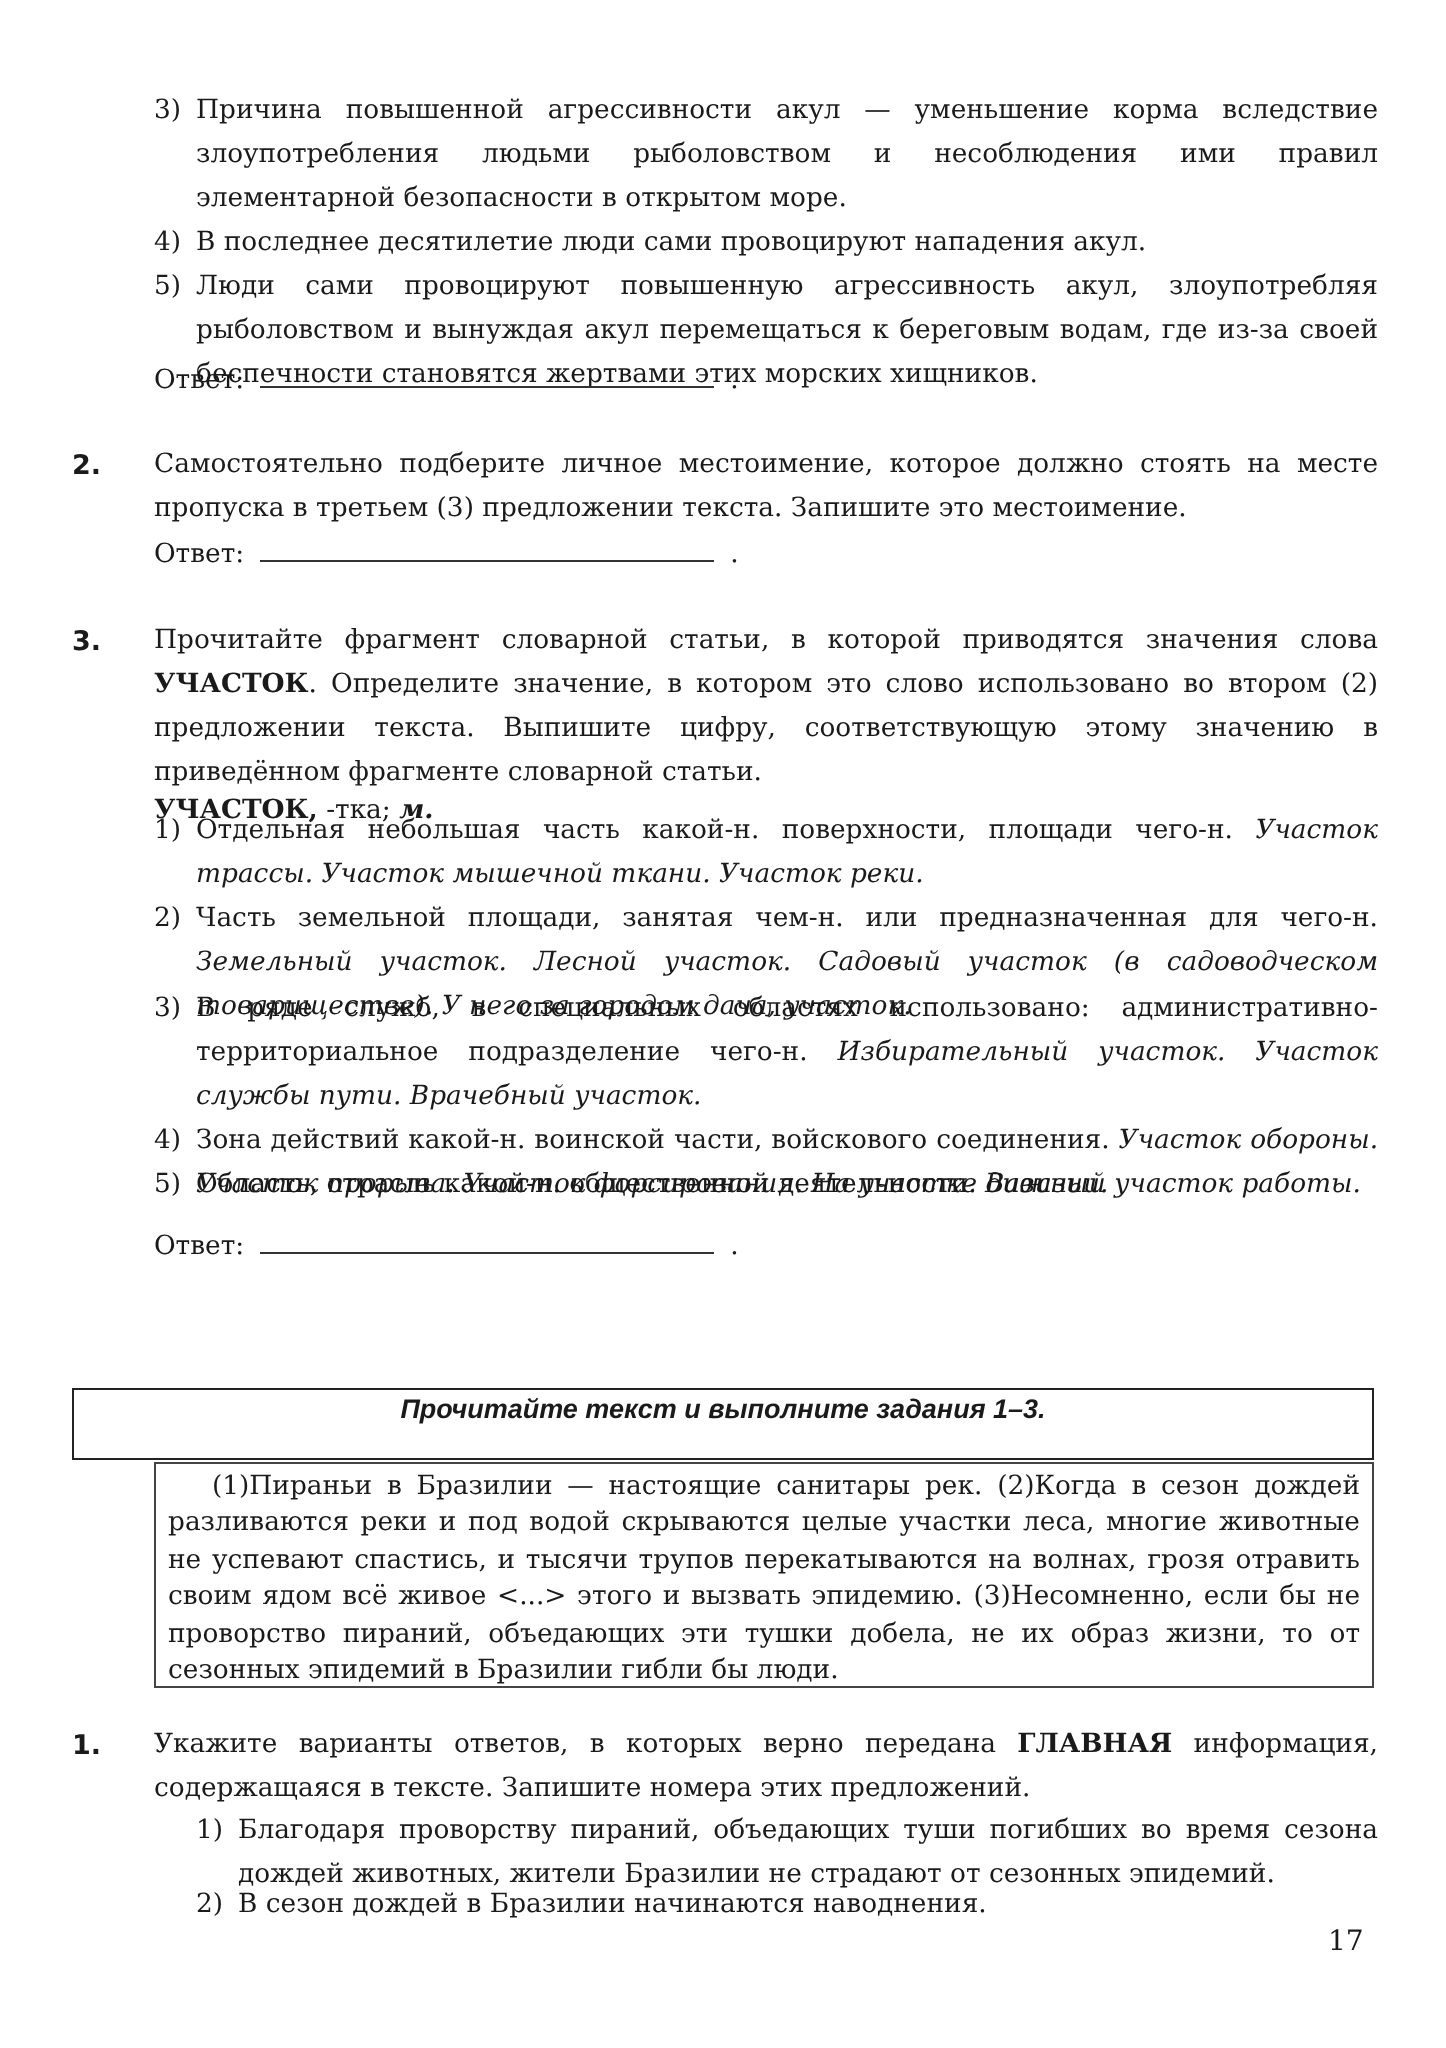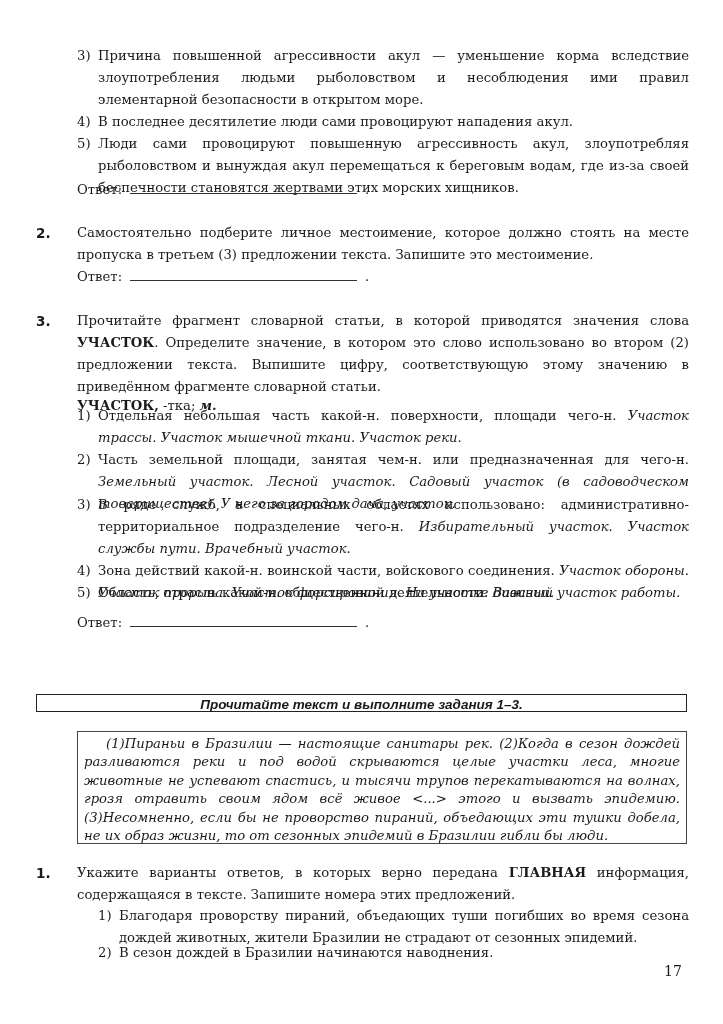--- a/index.html
+++ b/index.html
@@ -29,29 +29,29 @@
   }
   .qtext { position: absolute; left: 77px; width: 612px; text-align: justify; }
   .it { font-style: italic; }
   .b { font-weight: bold; }
   .variant-title {
     position: absolute; left: 0; width: 723px; top: 654px; text-align: center;
     font-family: "Liberation Sans", "DejaVu Sans", sans-serif;
     font-weight: bold; font-size: 17px;
   }
   .instruction-box {
-    position: absolute; left: 36px; top: 694px; width: 651px; height: 18px;
+    position: absolute; left: 36px; top: 694px; width: 651px; height: 36px;
     border: 1.5px solid #222; box-sizing: border-box; text-align: center;
     font-family: "Liberation Sans", "DejaVu Sans", sans-serif;
     font-weight: bold; font-style: italic; font-size: 13.5px; line-height: 20px;
   }
   .text-box {
     position: absolute; left: 77px; top: 731px; width: 610px; height: 113px;
     border: 1px solid #444; box-sizing: border-box;
-    padding: 3px 6px 0 6px; font-style: italic; text-align: justify;
+    padding: 3px 6px 0 6px; text-align: justify;
     font-size: 13.2px; line-height: 18.4px; text-indent: 22px;
   }
   .sub-list .list-item { left: 98px; width: 591px; }
   .page-number { position: absolute; left: 664px; top: 960px; font-size: 14px; }
 </style>
 </head>
 <body>
 
 <div class="page">
 

